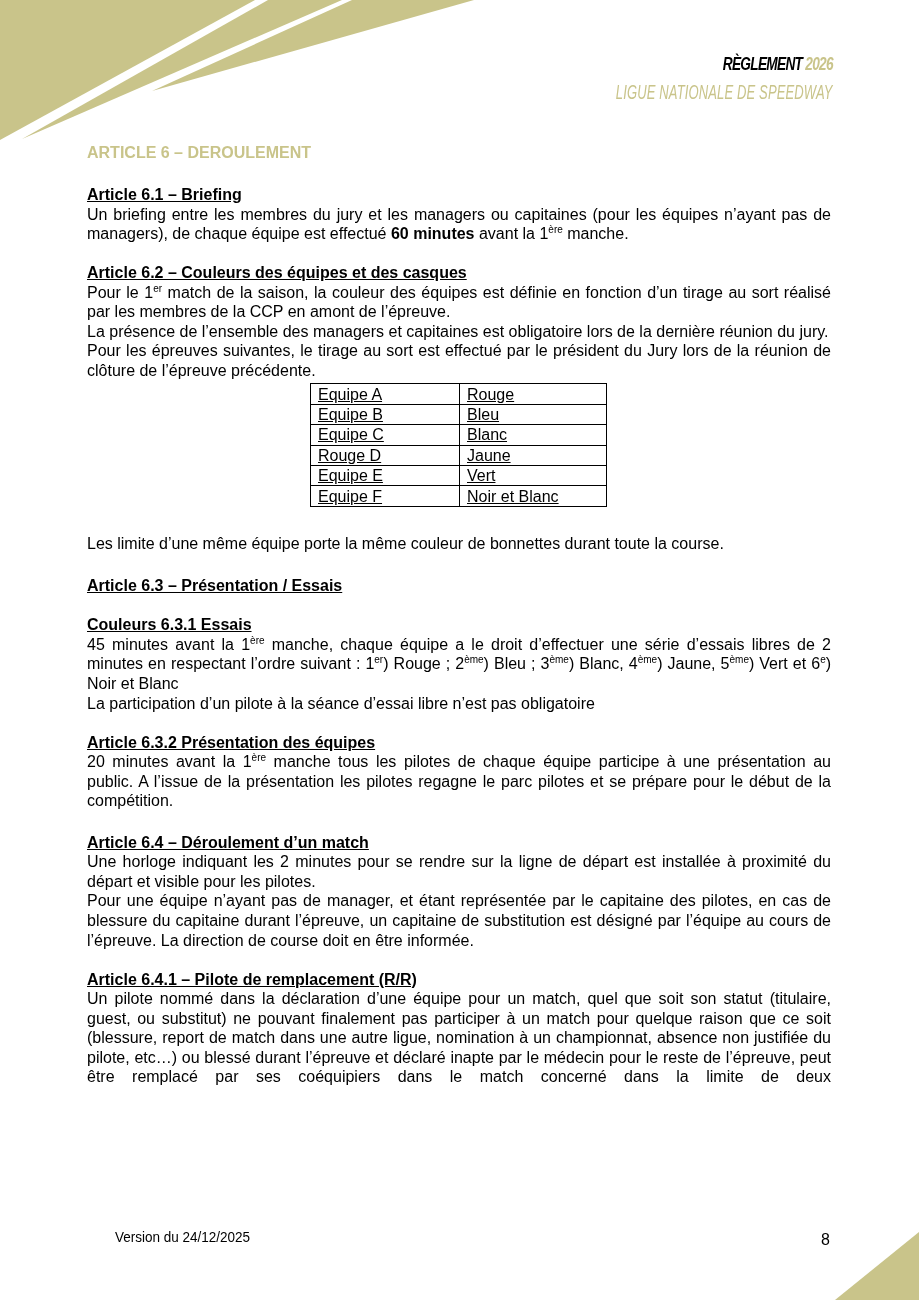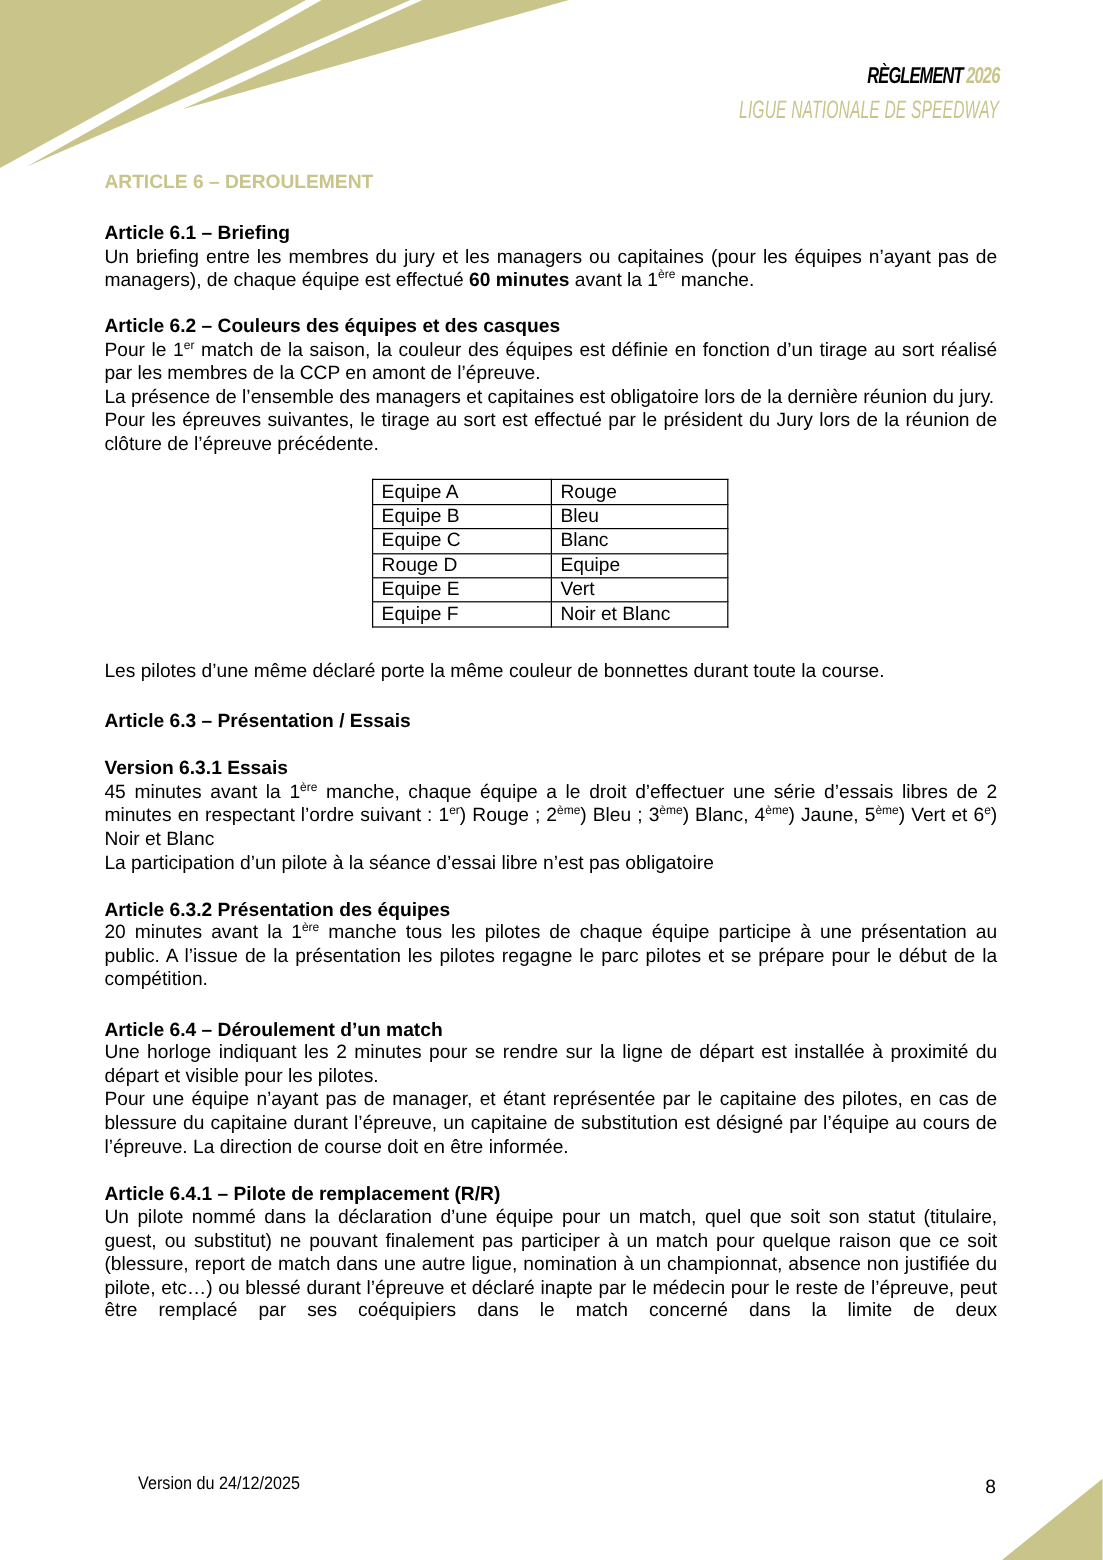--- a/index.html
+++ b/index.html
@@ -26,25 +26,25 @@
   }
   .content {
     position: absolute; left: 87px; top: 143px; width: 744px;
     font-size: 16px; line-height: 19.55px;
   }
   .main-title {
     color: #c9c48a; font-weight: bold; font-size: 16px;
     margin: 0 0 22px 0; height: 20px;
   }
   .section { margin: 0 0 19.5px 0; }
-  .h { font-weight: bold; margin: 0; }
+  .h { font-weight: bold; margin: 0; text-decoration: underline; }
   .p { margin: 0; text-align: justify; }
   sup { font-size: 10px; line-height: 0; vertical-align: 6px; }
   b { font-weight: bold; }
-  .tbl-wrap { display: flex; justify-content: center; margin: 19px 0 27px 0; padding-left: 0; }
+  .tbl-wrap { display: flex; justify-content: center; margin: 3px 0 27px 0; padding-left: 0; text-decoration: underline; }
   table.colors {
     border-collapse: collapse; margin-left: 223px; margin-right: auto;
     font-size: 16px;
   }
   table.colors td {
     border: 1px solid #000; padding: 0 7px; height: 19.4px; line-height: 19px;
   }
   table.colors td.c1 { width: 134px; }
   table.colors td.c2 { width: 132px; }
   .footer-version {
@@ -95,44 +95,44 @@
         <tr>
           <td class="c1">Equipe B</td>
           <td class="c2">Bleu</td>
         </tr>
         <tr>
           <td class="c1">Equipe C</td>
           <td class="c2">Blanc</td>
         </tr>
         <tr>
           <td class="c1">Rouge D</td>
-          <td class="c2">Equipe</td>
+          <td class="c2">Jaune</td>
         </tr>
         <tr>
           <td class="c1">Equipe E</td>
           <td class="c2">Vert</td>
         </tr>
         <tr>
           <td class="c1">Equipe F</td>
           <td class="c2">Noir et Blanc</td>
         </tr>
       </tbody>
     </table>
   </div>
 
   <div class="section" style="margin-bottom:23px;">
-    <div class="p">Les pilotes d’une même déclaré porte la même couleur de bonnettes durant toute la course.</div>
+    <div class="p">Les limite d’une même équipe porte la même couleur de bonnettes durant toute la course.</div>
   </div>
 
   <div class="section">
     <div class="h">Article 6.3 – Présentation / Essais</div>
   </div>
 
   <div class="section">
-    <div class="h">Version 6.3.1 Essais</div>
+    <div class="h">Couleurs 6.3.1 Essais</div>
     <div class="p">45 minutes avant la 1<sup>ère</sup> manche, chaque équipe a le droit d’effectuer une série d’essais libres de 2 minutes en respectant l’ordre suivant : 1<sup>er</sup>) Rouge ; 2<sup>ème</sup>) Bleu ; 3<sup>ème</sup>) Blanc, 4<sup>ème</sup>) Jaune, 5<sup>ème</sup>) Vert et 6<sup>e</sup>) Noir et Blanc</div>
     <div class="p">La participation d’un pilote à la séance d’essai libre n’est pas obligatoire</div>
   </div>
 
   <div class="section" style="margin-bottom:22px;">
     <div class="h">Article 6.3.2 Présentation des équipes</div>
     <div class="p">20 minutes avant la 1<sup>ère</sup> manche tous les pilotes de chaque équipe participe à une présentation au public. A l’issue de la présentation les pilotes regagne le parc pilotes et se prépare pour le début de la compétition.</div>
   </div>
 
   <div class="section">

